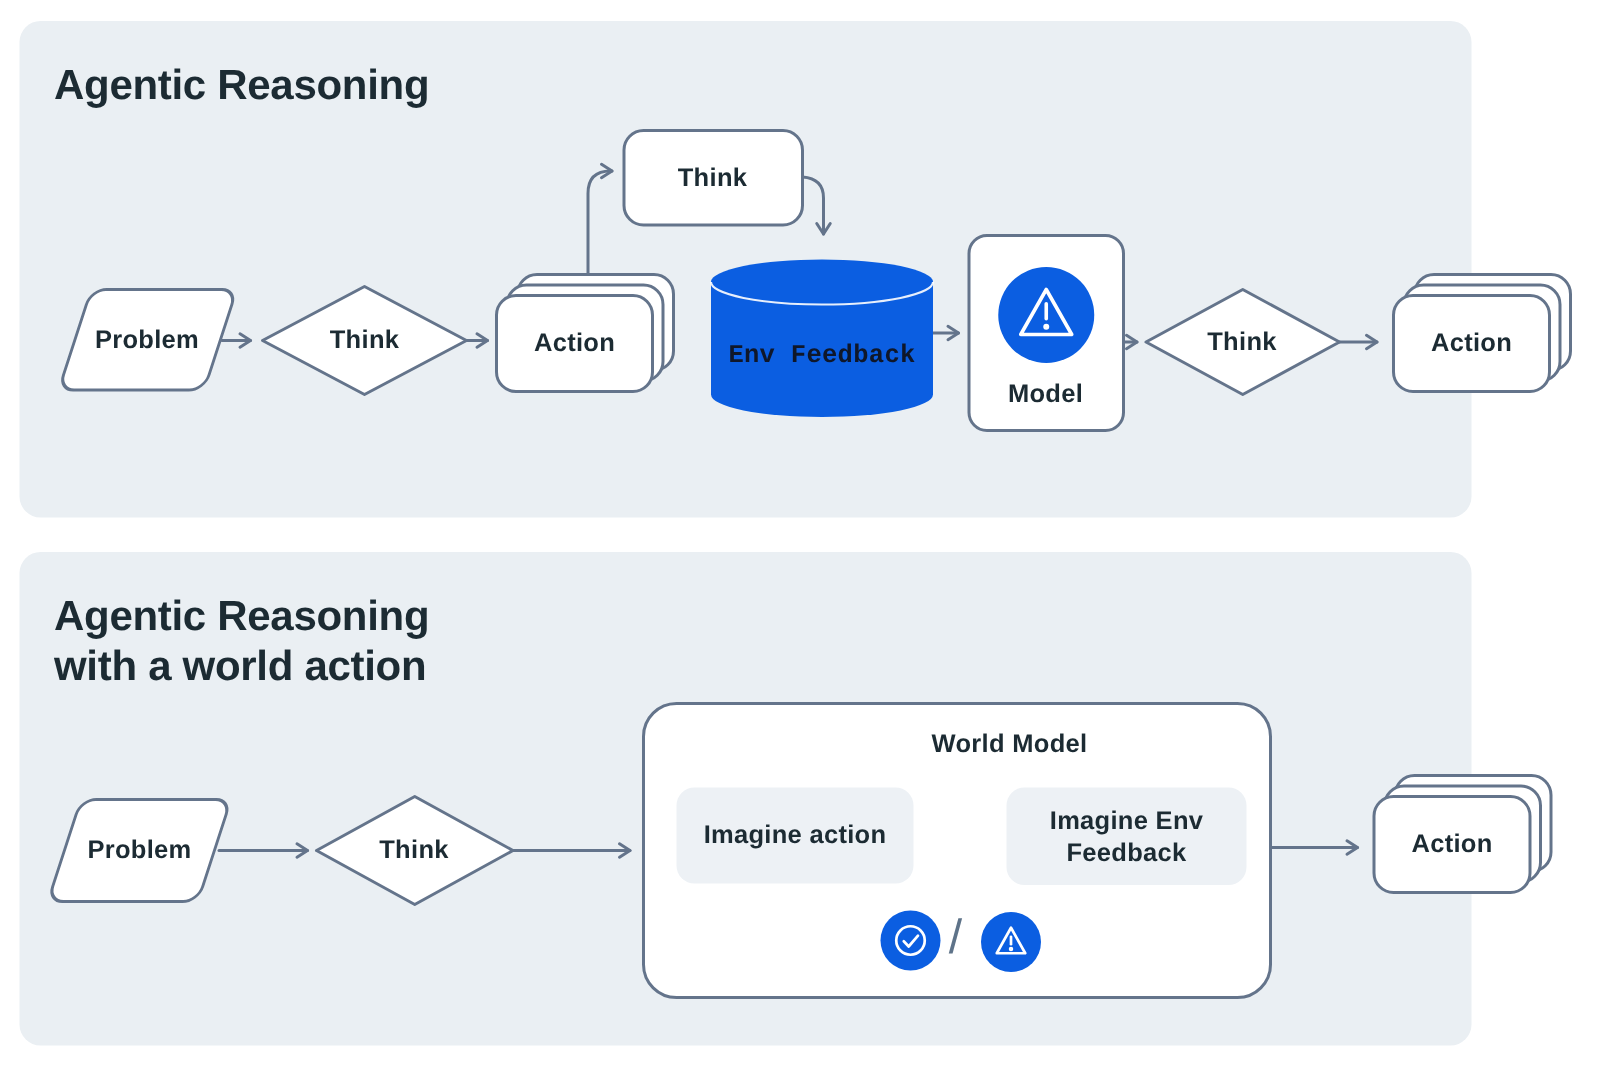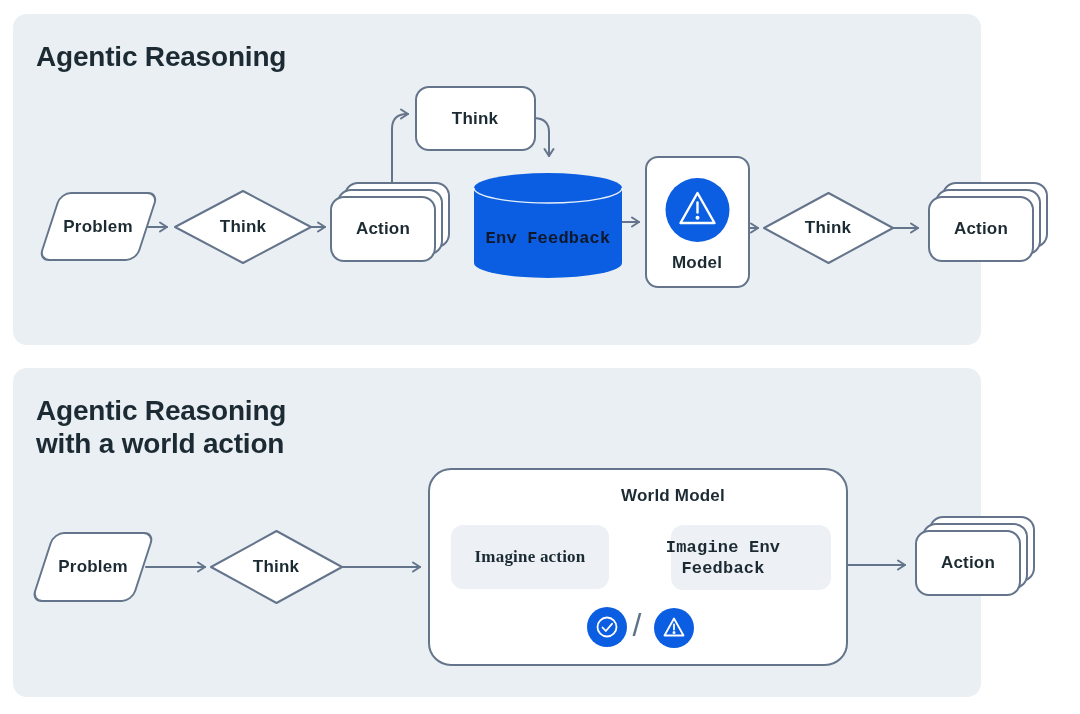--- a/index.html
+++ b/index.html
@@ -138,17 +138,17 @@
         <path d="M661,250.5 L670.5,267.5 H651.5 Z"></path>
         <path d="M661,256.5 V261.5"></path>
         <circle cx="661" cy="264.6" r="0.6" fill="#FFFFFF"></circle>
       </g>
     </g>
   </svg>
 
   <div class="lbl" style="left:80px;top:199px;">Problem</div>
   <div class="lbl" style="left:263px;top:199px;">Think</div>
   <div class="lbl" style="left:625px;top:128px;margin-left:35px;">World Model</div>
-  <div class="lbl" style="left:517px;top:189px;font-family:Liberation Serif, serif;">Imagine action</div>
-  <div class="lbl wrap" style="left:710px;top:190px;font-family:Liberation Mono, monospace;">Imagine Env Feedback</div>
+  <div class="lbl" style="left:517px;top:189px;">Imagine action</div>
+  <div class="lbl wrap" style="left:738px;top:190px;">Imagine Env Feedback</div>
   <div class="or-sep" style="left:624px;top:257px;">/</div>
   <div class="lbl" style="left:955px;top:195px;">Action</div>
 </div>
 
 </body></html>

